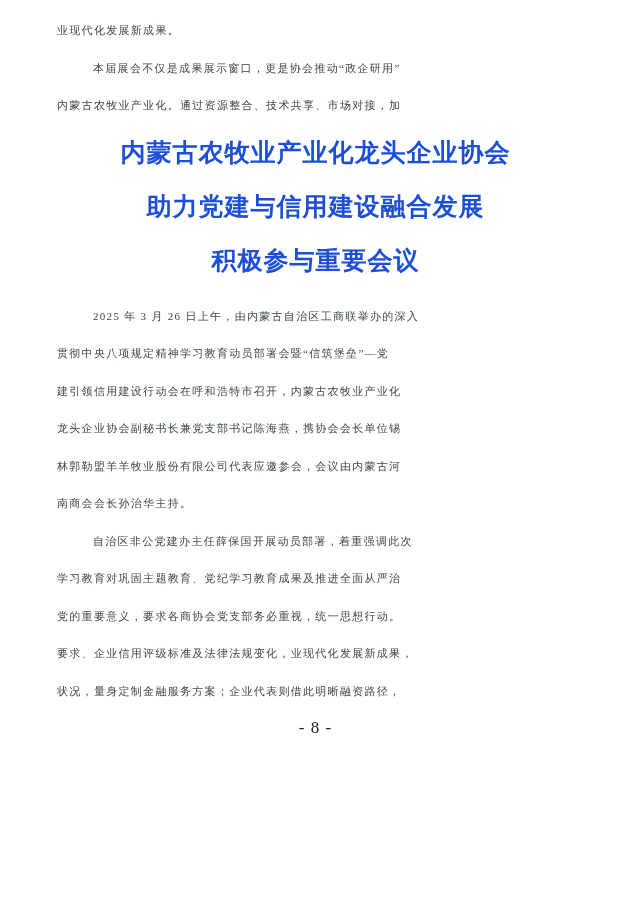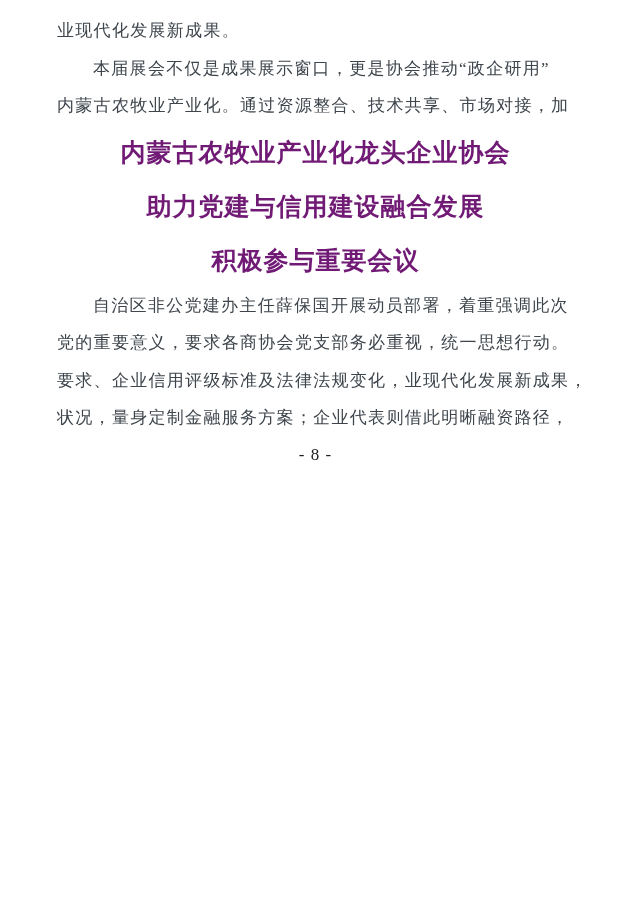--- a/index.html
+++ b/index.html
@@ -6,35 +6,35 @@
   .page {
     position: relative;
     width: 631px;
     height: 902px;
     background: #ffffff;
     overflow: hidden;
     font-family: "Liberation Serif", "DejaVu Serif", serif;
   }
   .content { padding: 12px 57px 0 57px; }
   .bline {
-    font-size: 17px;
+    font-size: 11px;
     line-height: 37.5px;
     letter-spacing: 1.3px;
     color: #3e454c;
     white-space: nowrap;
   }
   .indent { text-indent: 36px; font-family: Liberation Serif, serif; }
   .source { text-align: right; }
   .title-line {
     font-family: "Liberation Sans", "DejaVu Sans", sans-serif;
     font-weight: bold;
     font-size: 25px;
     line-height: 54px;
     letter-spacing: 1px;
-    color: #701a75;
+    color: #1d4ed8;
     text-align: center;
     white-space: nowrap;
   }
   .after-title { margin-top: 11px; }
   .footer {
     text-align: center;
     font-size: 17px;
     line-height: 35px;
     letter-spacing: 1px;
     color: #1e1e1e;
@@ -55,23 +55,32 @@
       <div class="bline">内蒙古农牧业产业化。通过资源整合、技术共享、市场对接，加</div>
     </div>
 
 
     <div>
       <div class="title-line">内蒙古农牧业产业化龙头企业协会</div>
       <div class="title-line">助力党建与信用建设融合发展</div>
       <div class="title-line">积极参与重要会议</div>
     </div>
 
+    <div class="after-title">
+      <div class="bline indent">2025 年 3 月 26 日上午，由内蒙古自治区工商联举办的深入</div>
+      <div class="bline">贯彻中央八项规定精神学习教育动员部署会暨“信筑堡垒”—党</div>
+      <div class="bline">建引领信用建设行动会在呼和浩特市召开，内蒙古农牧业产业化</div>
+      <div class="bline">龙头企业协会副秘书长兼党支部书记陈海燕，携协会会长单位锡</div>
+      <div class="bline">林郭勒盟羊羊牧业股份有限公司代表应邀参会，会议由内蒙古河</div>
+      <div class="bline">南商会会长孙治华主持。</div>
+    </div>
 
     <div>
       <div class="bline indent">自治区非公党建办主任薛保国开展动员部署，着重强调此次</div>
+      <div class="bline">学习教育对巩固主题教育、党纪学习教育成果及推进全面从严治</div>
       <div class="bline">党的重要意义，要求各商协会党支部务必重视，统一思想行动。</div>
     </div>
 
     <div>
       <div class="bline">要求、企业信用评级标准及法律法规变化，业现代化发展新成果，</div>
       <div class="bline">状况，量身定制金融服务方案；企业代表则借此明晰融资路径，</div>
     </div>
 
   </div>
 

